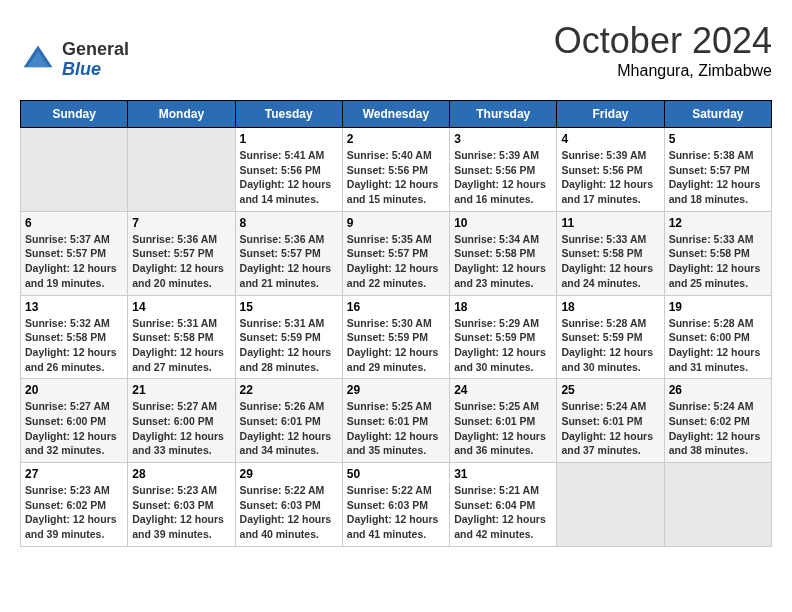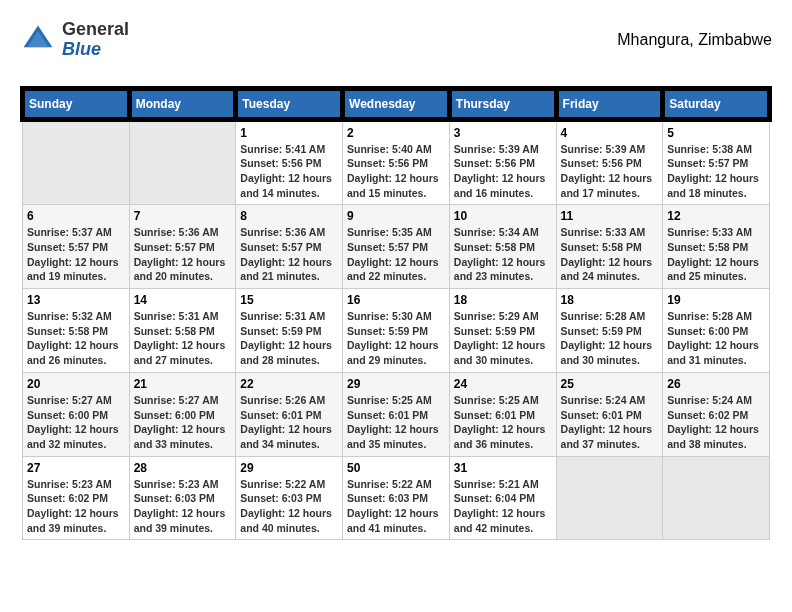--- a/index.html
+++ b/index.html
@@ -6,22 +6,22 @@
     body {
       font-family: Arial, sans-serif;
       background: #fff;
       width: 792px;
       min-height: 612px;
       padding: 20px;
     }
     .header {
       display: flex;
       justify-content: space-between;
-      align-items: center;
-      margin-bottom: 26px;
+      align-items: flex-end;
+      margin-bottom: 20px;
     }
     .logo {
       display: flex;
       align-items: center;
       gap: 6px;
     }
     .logo-text {
       font-size: 18px;
       font-weight: bold;
       line-height: 1.1;
@@ -47,24 +47,24 @@
     }
     table {
       width: 100%;
       border-collapse: collapse;
       font-size: 11px;
     }
     thead tr th {
       background-color: #2a6db5;
       color: #fff;
       padding: 6px 4px;
-      text-align: left;
+      text-align: center;
       font-size: 12px;
       font-weight: bold;
-      border: 5px solid #000000;
+      border: 1px solid #000000;
     }
     tbody tr td {
       border: 1px solid #ccc;
       vertical-align: top;
       padding: 4px 4px;
       width: 107px;
       min-height: 70px;
     }
     tbody tr:nth-child(even) td {
       background-color: #f5f5f5;
@@ -96,20 +96,21 @@
     <svg class="logo-icon" viewBox="0 0 40 40">
       <polygon points="20,4 36,28 4,28" fill="#2a6db5"></polygon>
       <polygon points="20,10 32,28 8,28" fill="#5a9fd4" opacity="0.5"></polygon>
     </svg>
     <div class="logo-text">
       <span class="general">General</span><br>
       <span class="blue">Blue</span>
     </div>
   </div>
   <div class="title-block">
+    <h1>October 2024</h1>
     <h2>Mhangura, Zimbabwe</h2>
   </div>
 </div>
 
 <table>
   <thead>
     <tr>
     <th>Sunday</th>
         <th>Monday</th>
         <th>Tuesday</th>

